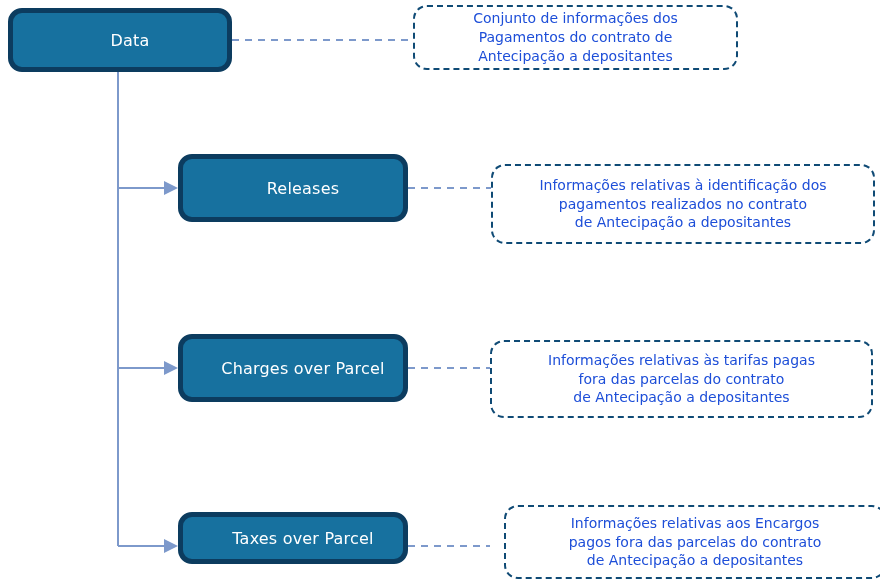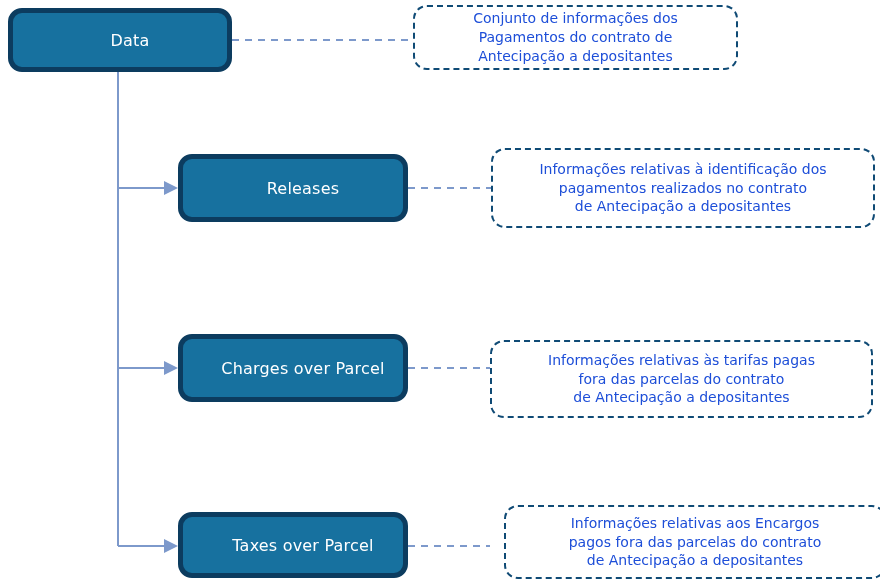--- a/index.html
+++ b/index.html
@@ -32,39 +32,39 @@
     display: flex;
     align-items: center;
     justify-content: center;
     text-align: center;
     letter-spacing: 0.2px;
     padding-left: 20px;
   }
   #node-data     { left: 8px;   top: 8px;   width: 224px; height: 64px; }
   #node-releases { left: 178px; top: 154px; width: 230px; height: 68px; }
   #node-charges  { left: 178px; top: 334px; width: 230px; height: 68px; }
-  #node-taxes    { left: 178px; top: 512px; width: 230px; height: 66px; }
+  #node-taxes    { left: 178px; top: 512px; width: 230px; height: 52px; }
 
   .note {
     position: absolute;
     box-sizing: border-box;
     border: 2px dashed #0f4a75;
     border-radius: 14px;
     color: #1d4ed8;
     font-size: 14px;
     line-height: 1.35;
     display: flex;
     align-items: center;
     justify-content: center;
     text-align: center;
     white-space: pre-line;
     background: #ffffff;
   }
   #note-1 { left: 413px; top: 5px;   width: 325px; height: 65px; }
-  #note-2 { left: 491px; top: 148px; width: 384px; height: 80px; }
+  #note-2 { left: 491px; top: 164px; width: 384px; height: 80px; }
   #note-3 { left: 490px; top: 340px; width: 383px; height: 78px; }
   #note-4 { left: 504px; top: 505px; width: 382px; height: 74px; }
 </style>
 </head>
 <body>
 
 <div class="canvas">
 
   <svg class="connector-layer" width="880" height="584" viewBox="0 0 880 584" xmlns="http://www.w3.org/2000/svg">
 

